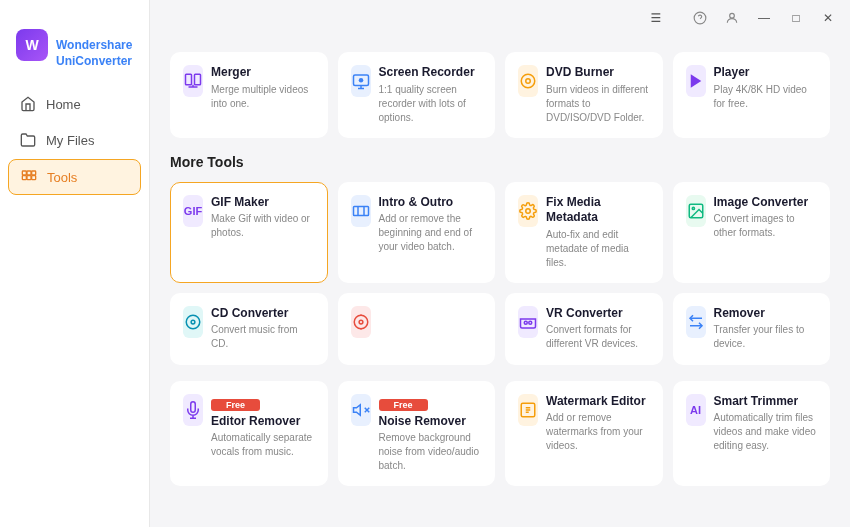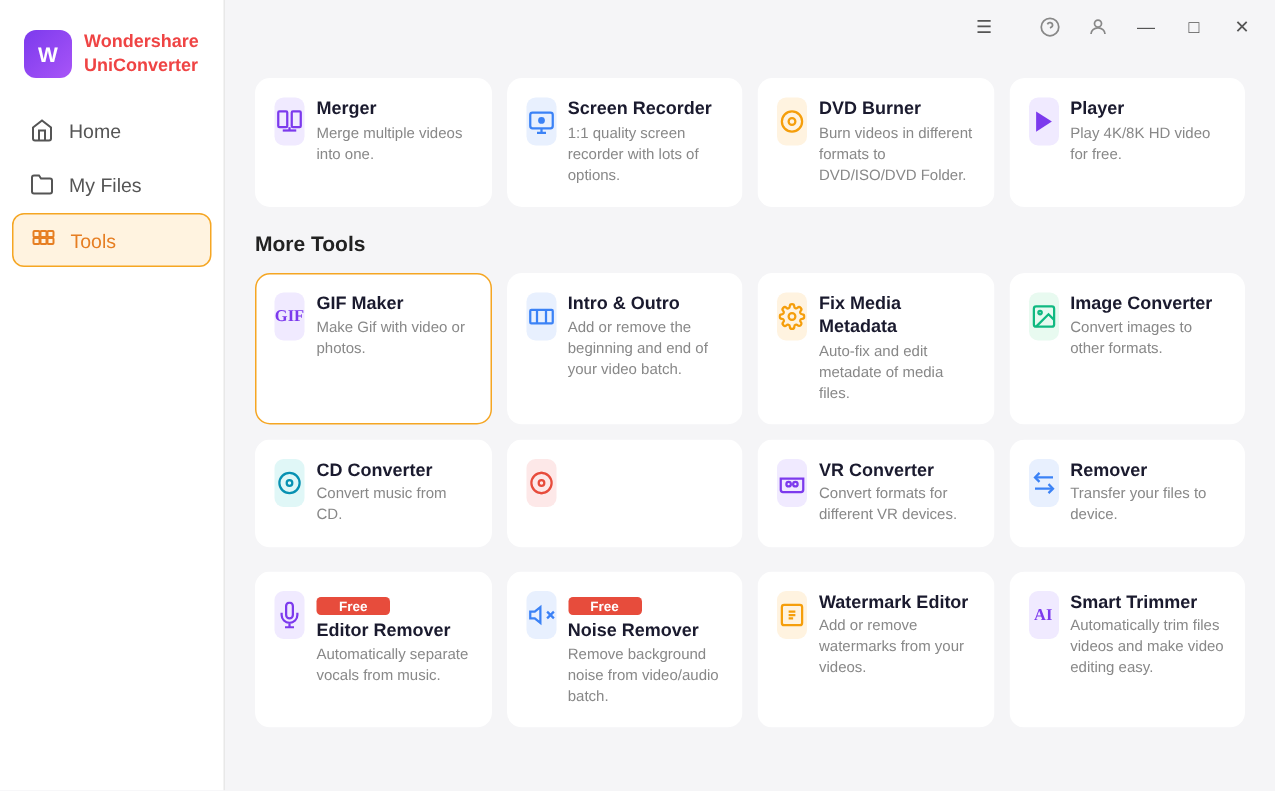--- a/index.html
+++ b/index.html
@@ -22,21 +22,21 @@
       padding: 10px 16px 18px 16px;
       gap: 8px;
     }
     .logo-icon {
       width: 32px; height: 32px;
       background: linear-gradient(135deg, #7c3aed, #a855f7);
       border-radius: 8px;
       display: flex; align-items: center; justify-content: center;
       color: white; font-size: 14px; font-weight: bold;
     }
-    .logo-text { font-size: 12px; font-weight: 600; color: #ef4444; line-height: 1.3; }
+    .logo-text { font-size: 12px; font-weight: 600; color: #3b82f6; line-height: 1.3; margin-top: 18px; }
     .sidebar-nav { display: flex; flex-direction: column; gap: 2px; padding: 0 8px; justify-content: center; }
     .sidebar-item {
       display: flex; align-items: center; gap: 10px;
       padding: 9px 12px; border-radius: 8px;
       cursor: pointer; color: #555; font-size: 13px;
     }
     .sidebar-item.active {
       background: #fff3e0;
       color: #e67e22;
       border: 1.5px solid #f5a623;
@@ -86,21 +86,20 @@
       align-items: flex-start;
       gap: 8px;
       min-height: 72px;
     }
     .tool-card.highlighted { border-color: #f5a623; }
     .tool-card-icon {
       width: 20px; height: 32px; flex-shrink: 0;
       border-radius: 6px;
       display: flex; align-items: center; justify-content: center;
       font-size: 16px;
-      font-family: Liberation Serif, serif;
     }
     .tool-card-text { flex: 1; }
     .tool-card-name { font-size: 12px; font-weight: 600; color: #1a1a2e; margin-bottom: 2px; line-height: 1.3; }
     .tool-card-desc { font-size: 10px; color: #888; line-height: 1.4; }
 
     
     .badge-free {
       display: inline-block;
       background: #e74c3c;
       color: white;

